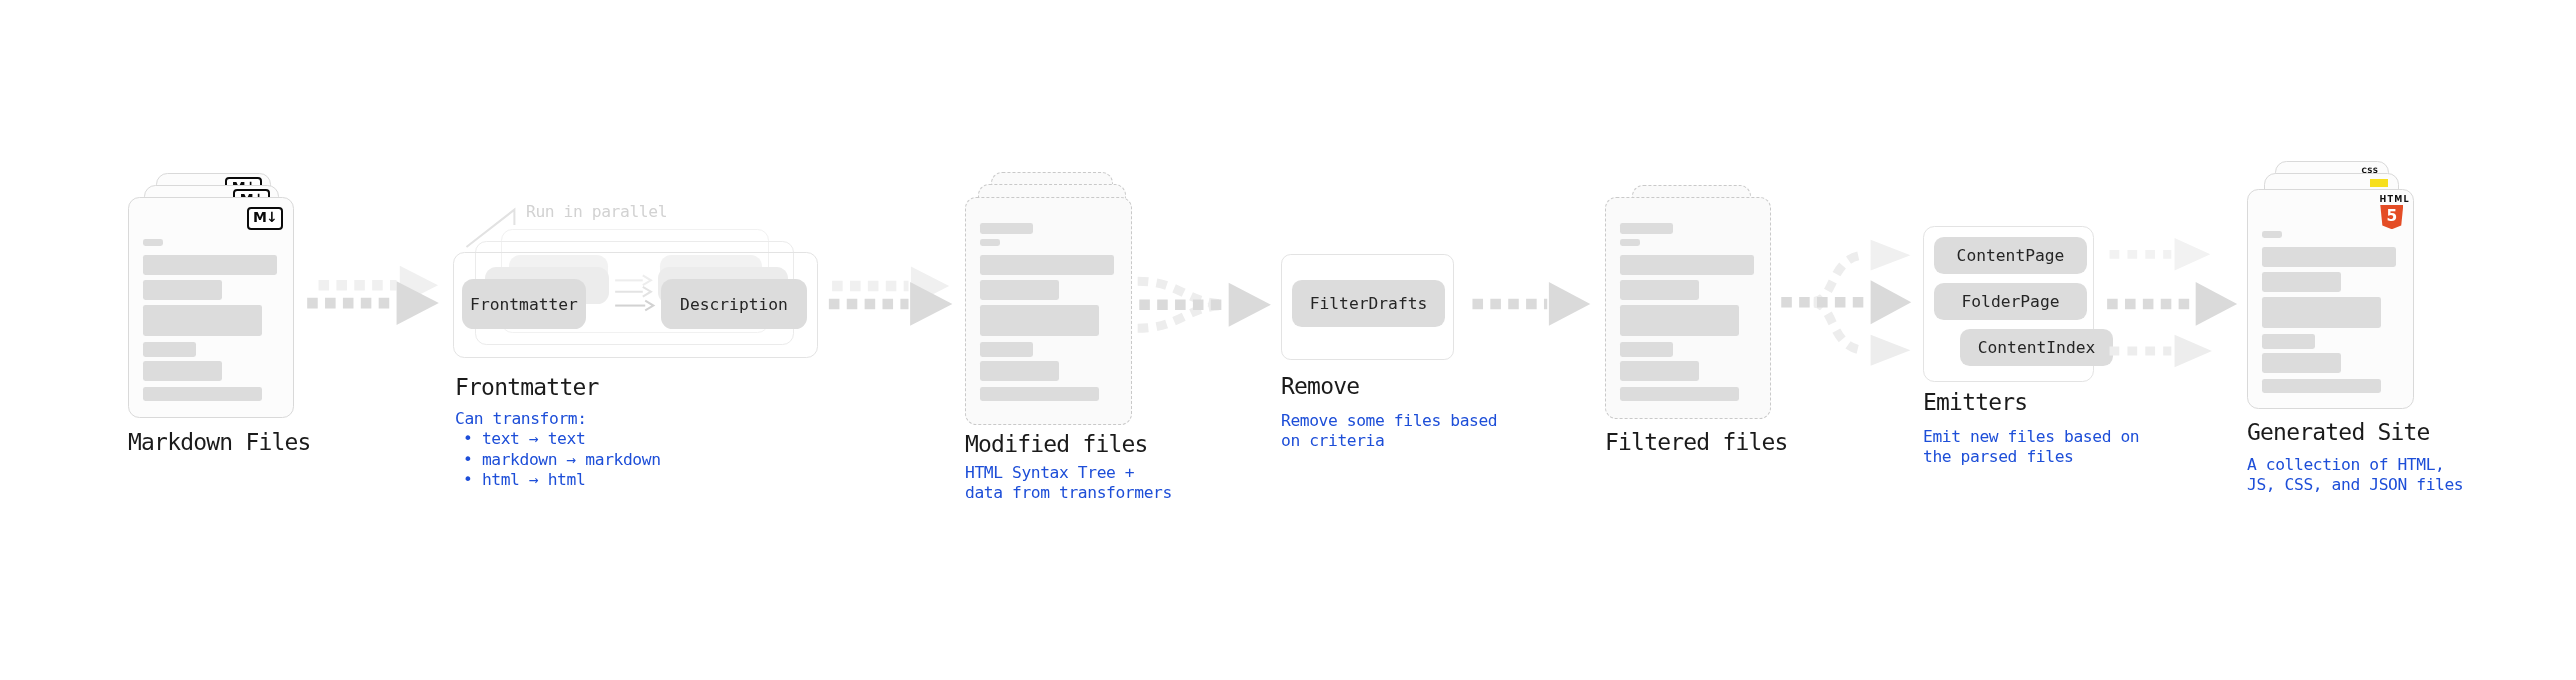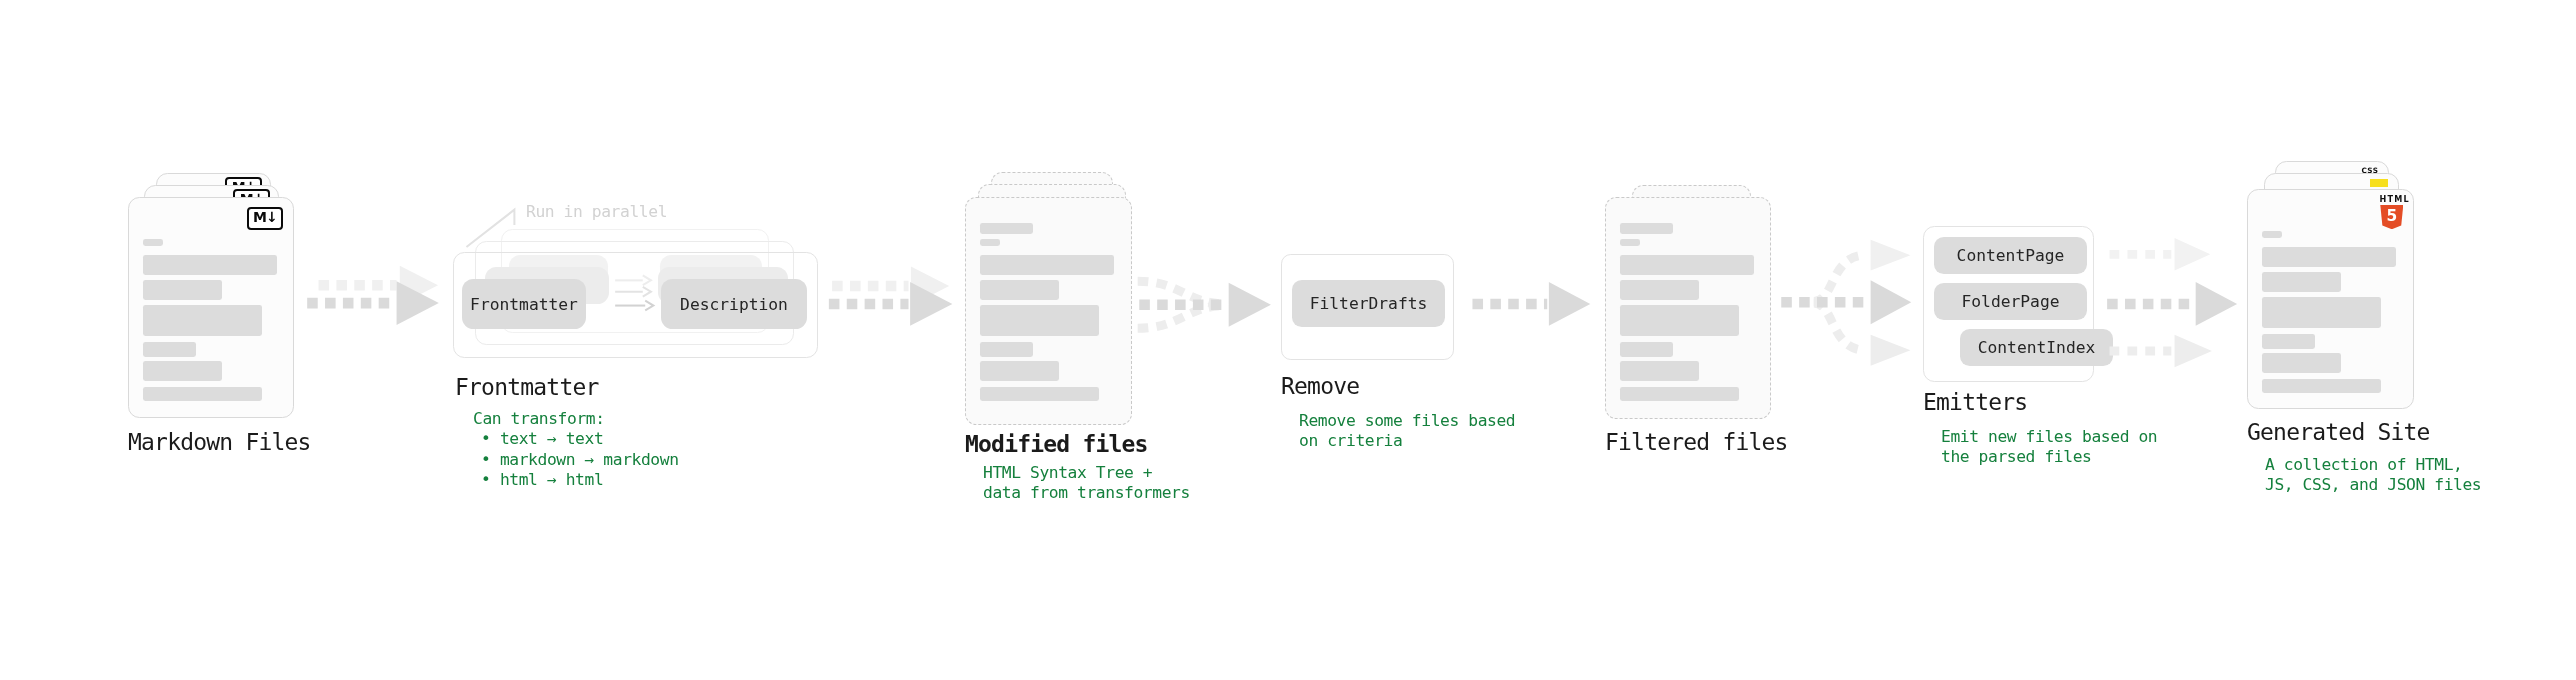--- a/index.html
+++ b/index.html
@@ -33,21 +33,21 @@
   
   .pill{position:absolute;background:#dcdcdc;border-radius:11.4px;color:#252525;
     font-size:16.3px;display:flex;align-items:center;justify-content:center;box-sizing:border-box;}
   .pill.g1{background:#ececec;}
   .pill.g2{background:#f2f2f2;}
   .frame{position:absolute;background:#fff;border:1.6px solid #e3e3e3;border-radius:11.4px;box-sizing:border-box;}
   .frame.g1{border-color:#ebebeb;background:transparent;}
   .frame.g2{border-color:#f1f1f1;background:transparent;}
   
   .title{position:absolute;font-size:23px;color:#1b1b1b;white-space:nowrap;letter-spacing:-0.8px;}
-  .body{position:absolute;font-size:16.3px;color:#15803d;line-height:20.3px;white-space:nowrap;letter-spacing:-0.4px;margin-left:18px;}
+  .body{position:absolute;font-size:16.3px;color:#1d4ed8;line-height:20.3px;white-space:nowrap;letter-spacing:-0.4px;}
   .callout{position:absolute;font-size:16.3px;color:#d2d2d2;white-space:nowrap;letter-spacing:-0.4px;}
   svg{position:absolute;left:0;top:0;pointer-events:none;}
 </style>
 </head>
 <body>
 
 <div id="canvas">
 
   <div>
     <div class="doc" style="left:156px;top:173px;width:115px;height:57px;">
@@ -96,21 +96,21 @@
     <div class="doc dashed bars" style="left:965px;top:197px;width:167px;height:228px;">
         <i></i>
         <i></i>
         <i></i>
         <i></i>
         <i></i>
         <i></i>
         <i></i>
         <i></i>
       </div>
-    <div class="title" style="left:965px;top:431px;font-weight:bold;">Modified files</div>
+    <div class="title" style="left:965px;top:431px;">Modified files</div>
     <div class="body" style="left:965px;top:463px;">
       <div>HTML Syntax Tree +</div>
       <div>data from transformers</div>
     </div>
   </div>
 
   <div>
     <div class="frame" style="left:1281px;top:254px;width:173px;height:106px;border-radius:9.8px;"></div>
     <div class="pill" style="left:1292px;top:280px;width:153px;height:47px;border-radius:9.8px;">FilterDrafts</div>
     <div class="title" style="left:1281px;top:373px;">Remove</div>

